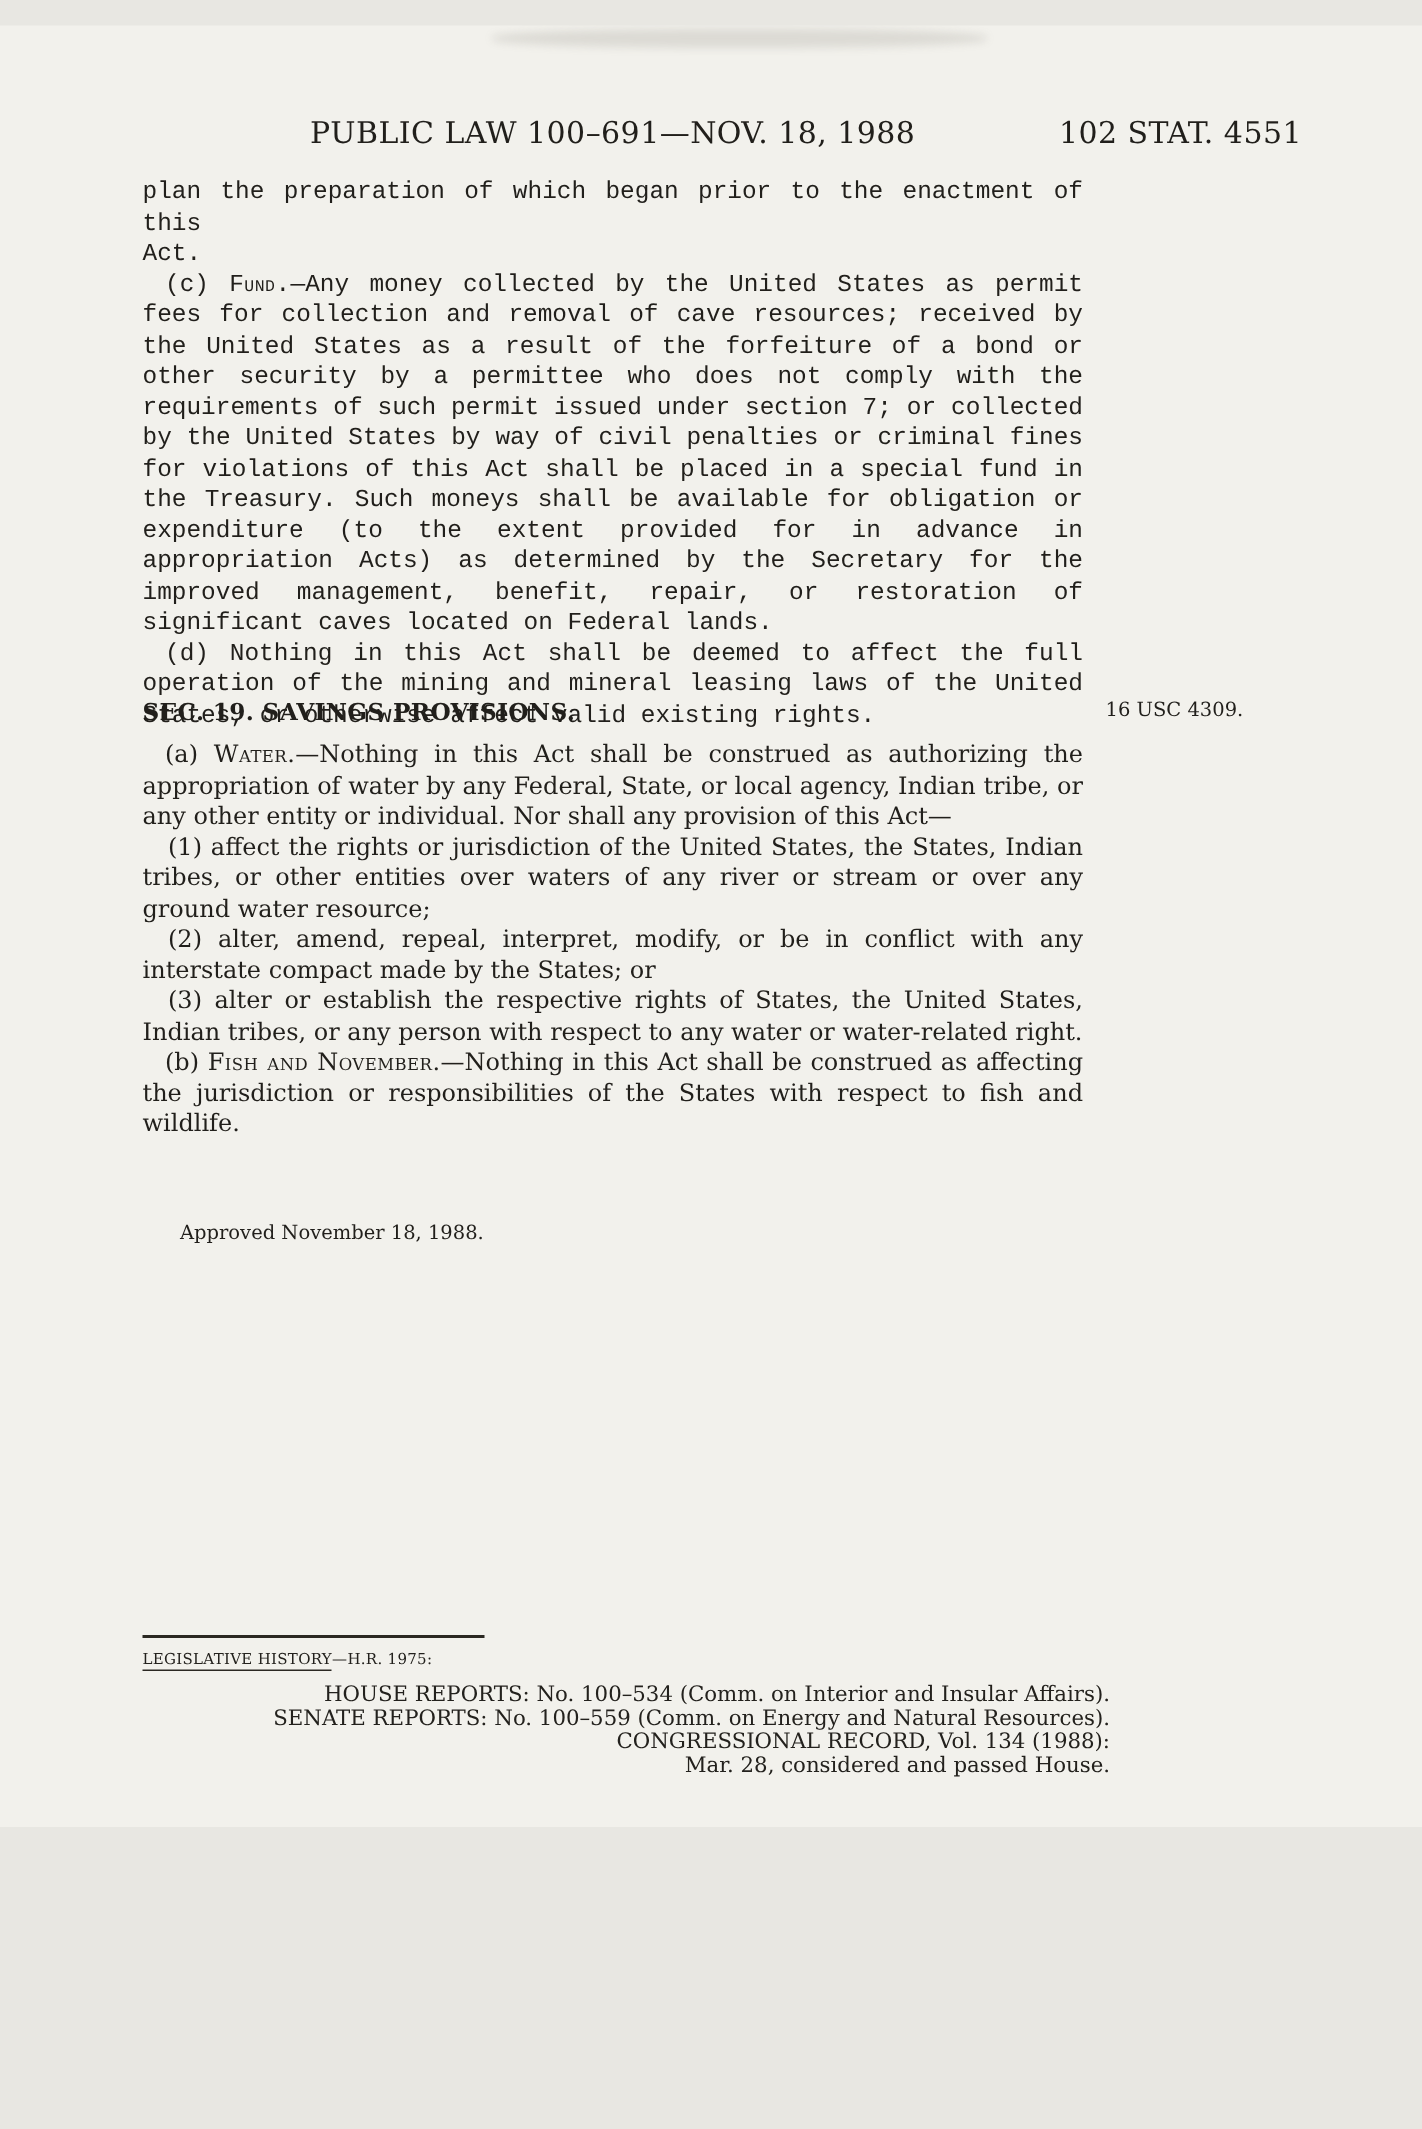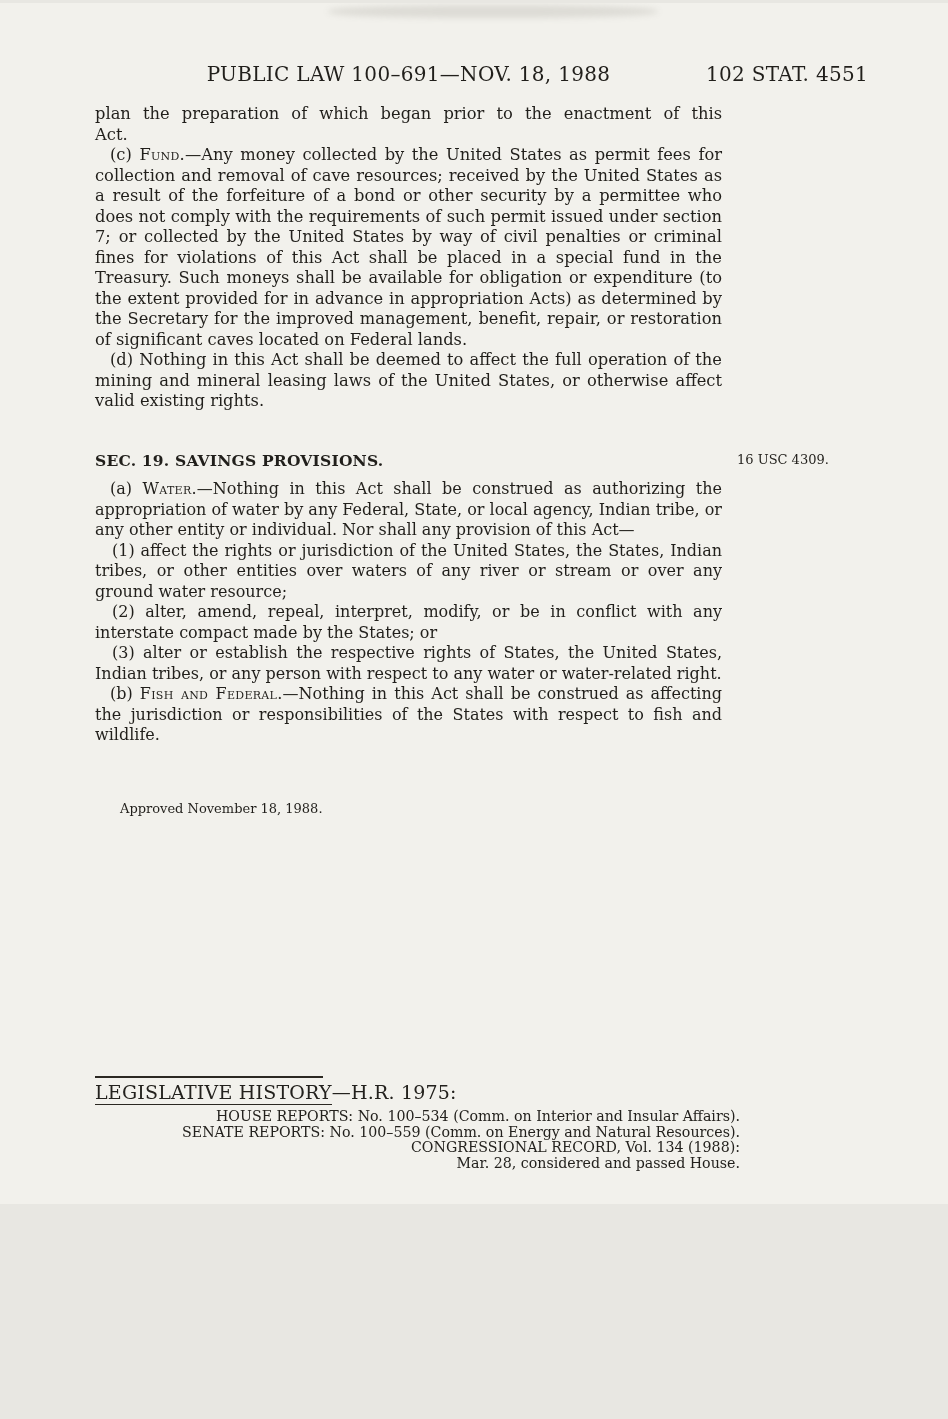--- a/index.html
+++ b/index.html
@@ -1,20 +1,20 @@
 <!DOCTYPE html>
 <html><head>
 <meta charset="utf-8">
 <style>
   html, body { margin: 0; padding: 0; background: #e8e7e2; }
   .page {
     position: relative;
     width: 948px;
     height: 1201px;
-    margin: 3px auto;
+    margin: 17px auto;
     background: #f2f1ec;
     color: #211f1b;
     font-family: "DejaVu Serif", serif;
     overflow: hidden;
   }
   
   .smudge {
     position: absolute;
     left: 328px; top: 2px;
     width: 330px; height: 13px;
@@ -37,20 +37,21 @@
     font-size: 20px;
     letter-spacing: 0.3px;
     white-space: nowrap;
   }
   .main-col {
     position: absolute;
     left: 95px; top: 101px; width: 627px;
     font-size: 16.3px;
     line-height: 20.5px;
     text-align: justify;
+    font-family: Liberation Mono, monospace;
   }
   .main-col p { margin: 0; }
   .p-indent { text-indent: 15px; }
   .forced-justify { text-align: justify; text-align-last: justify; }
   .sc { font-variant: small-caps; letter-spacing: 0.3px; }
   .sec-heading {
     position: absolute;
     left: 95px; top: 448px;
     font-weight: bold;
     font-size: 15.5px;
@@ -84,21 +85,21 @@
     font-size: 14.2px;
     line-height: 15.8px;
     color: #23211d;
   }
   .history-rule {
     width: 228px;
     border-top: 2px solid #2b2822;
     margin-bottom: 7px;
   }
   .history-heading {
-    font-size: 19px;
+    font-size: 10px;
     letter-spacing: 0.2px;
     margin-bottom: 8px;
     white-space: nowrap;
   }
   .history-heading .underlined { border-bottom: 1.5px solid #2b2822; padding-bottom: 1px; }
   .history-line { margin: 0; text-align: right; }
   .record-item { margin-left: 70px; text-indent: -17px; }
   .end-circle {
     position: absolute;
     left: 401px; top: 1221px;
@@ -135,21 +136,21 @@
   </div>
 
   <div class="sec-heading">SEC. 19. SAVINGS PROVISIONS.</div>
   <div class="margin-note">16 USC 4309.</div>
 
   <div class="lower-col">
     <p class="p-indent"><span>(a) </span><span class="sc">Water.</span><span>—Nothing in this Act shall be construed as authorizing the appropriation of water by any Federal, State, or local agency, Indian tribe, or any other entity or individual. Nor shall any provision of this Act—</span></p>
     <p class="sub-item">(1) affect the rights or jurisdiction of the United States, the States, Indian tribes, or other entities over waters of any river or stream or over any ground water resource;</p>
     <p class="sub-item">(2) alter, amend, repeal, interpret, modify, or be in conflict with any interstate compact made by the States; or</p>
     <p class="sub-item">(3) alter or establish the respective rights of States, the United States, Indian tribes, or any person with respect to any water or water-related right.</p>
-    <p class="p-indent"><span>(b) </span><span class="sc">Fish and Federal.</span><span>—Nothing in this Act shall be construed as affecting the jurisdiction or responsibilities of the States with respect to fish and wildlife.</span></p>
+    <p class="p-indent"><span>(b) </span><span class="sc">Fish and November.</span><span>—Nothing in this Act shall be construed as affecting the jurisdiction or responsibilities of the States with respect to fish and wildlife.</span></p>
   </div>
 
   <div class="approved">Approved November 18, 1988.</div>
 
   <div class="history">
     <div class="history-rule"></div>
     <div class="history-heading"><span class="underlined">LEGISLATIVE HISTORY</span><span>—H.R. 1975:</span></div>
     <p class="history-line">HOUSE REPORTS: No. 100–534 (Comm. on Interior and Insular Affairs).</p>
     <p class="history-line">SENATE REPORTS: No. 100–559 (Comm. on Energy and Natural Resources).</p>
     <p class="history-line">CONGRESSIONAL RECORD, Vol. 134 (1988):</p>

